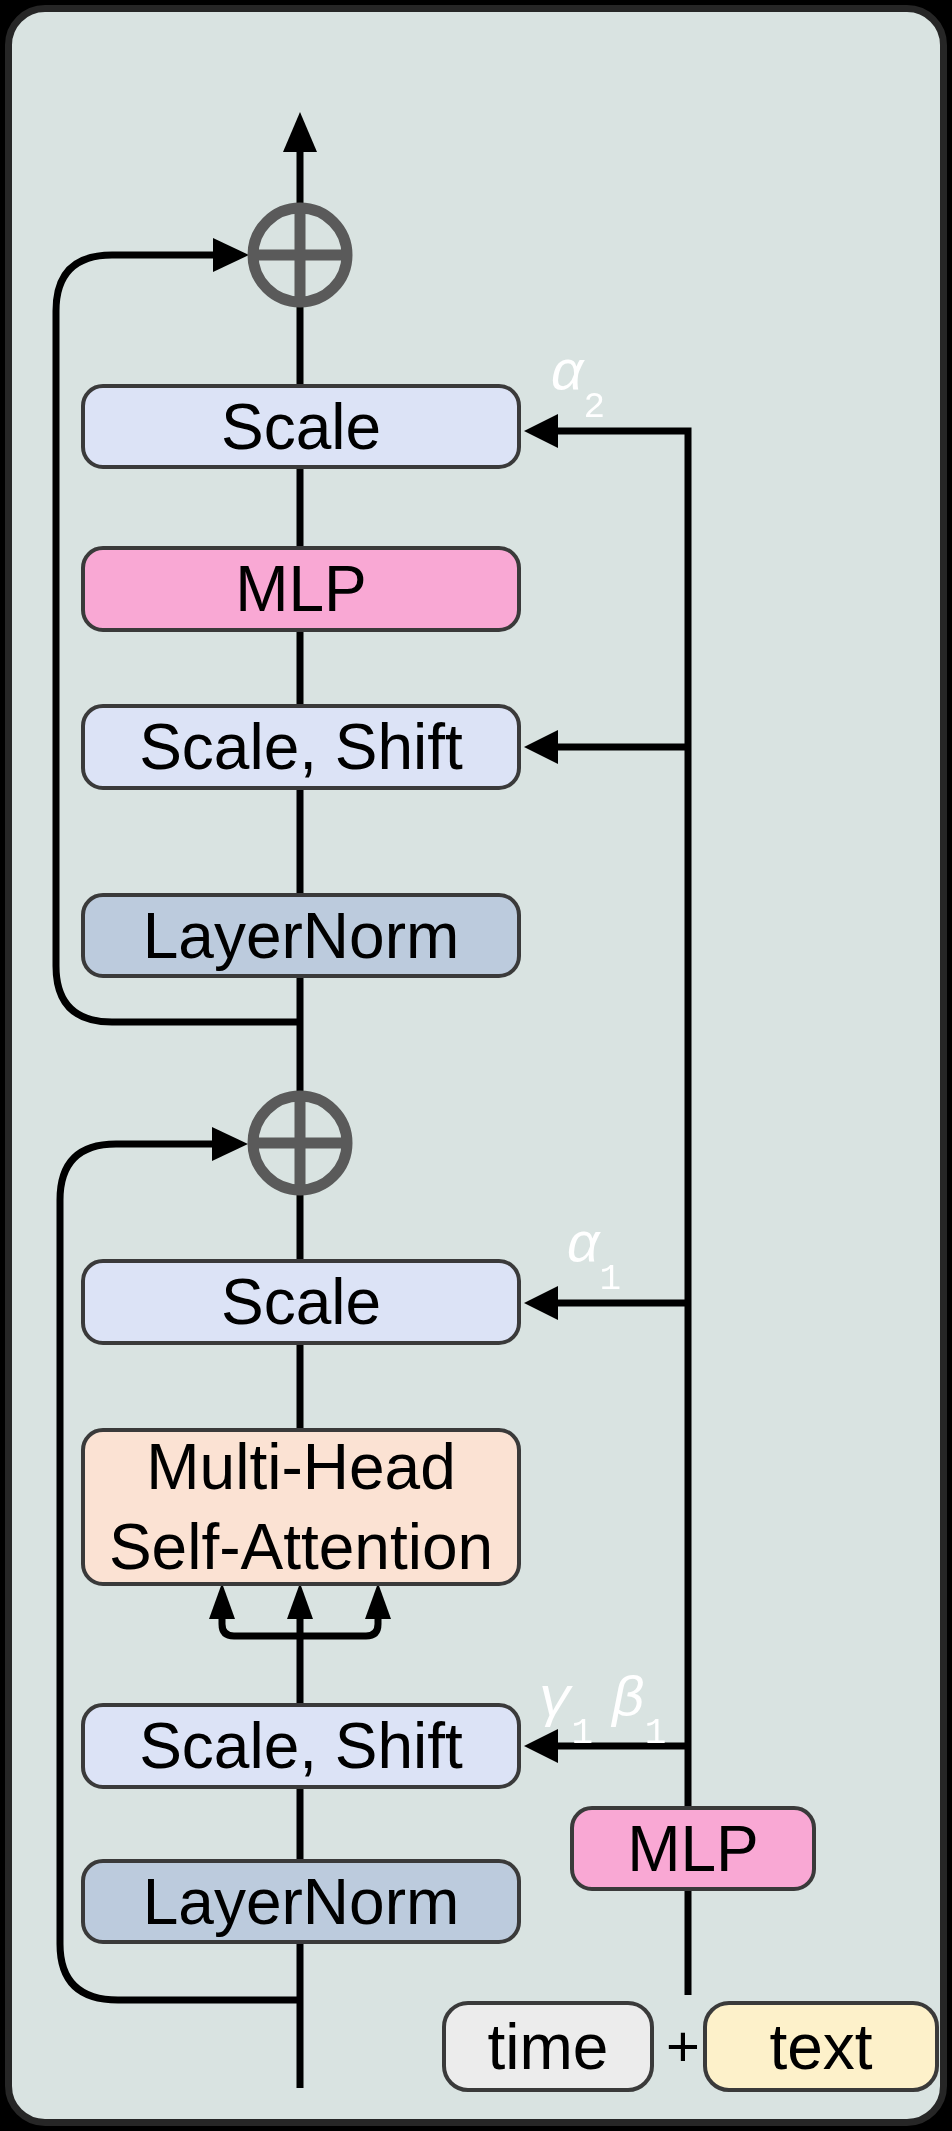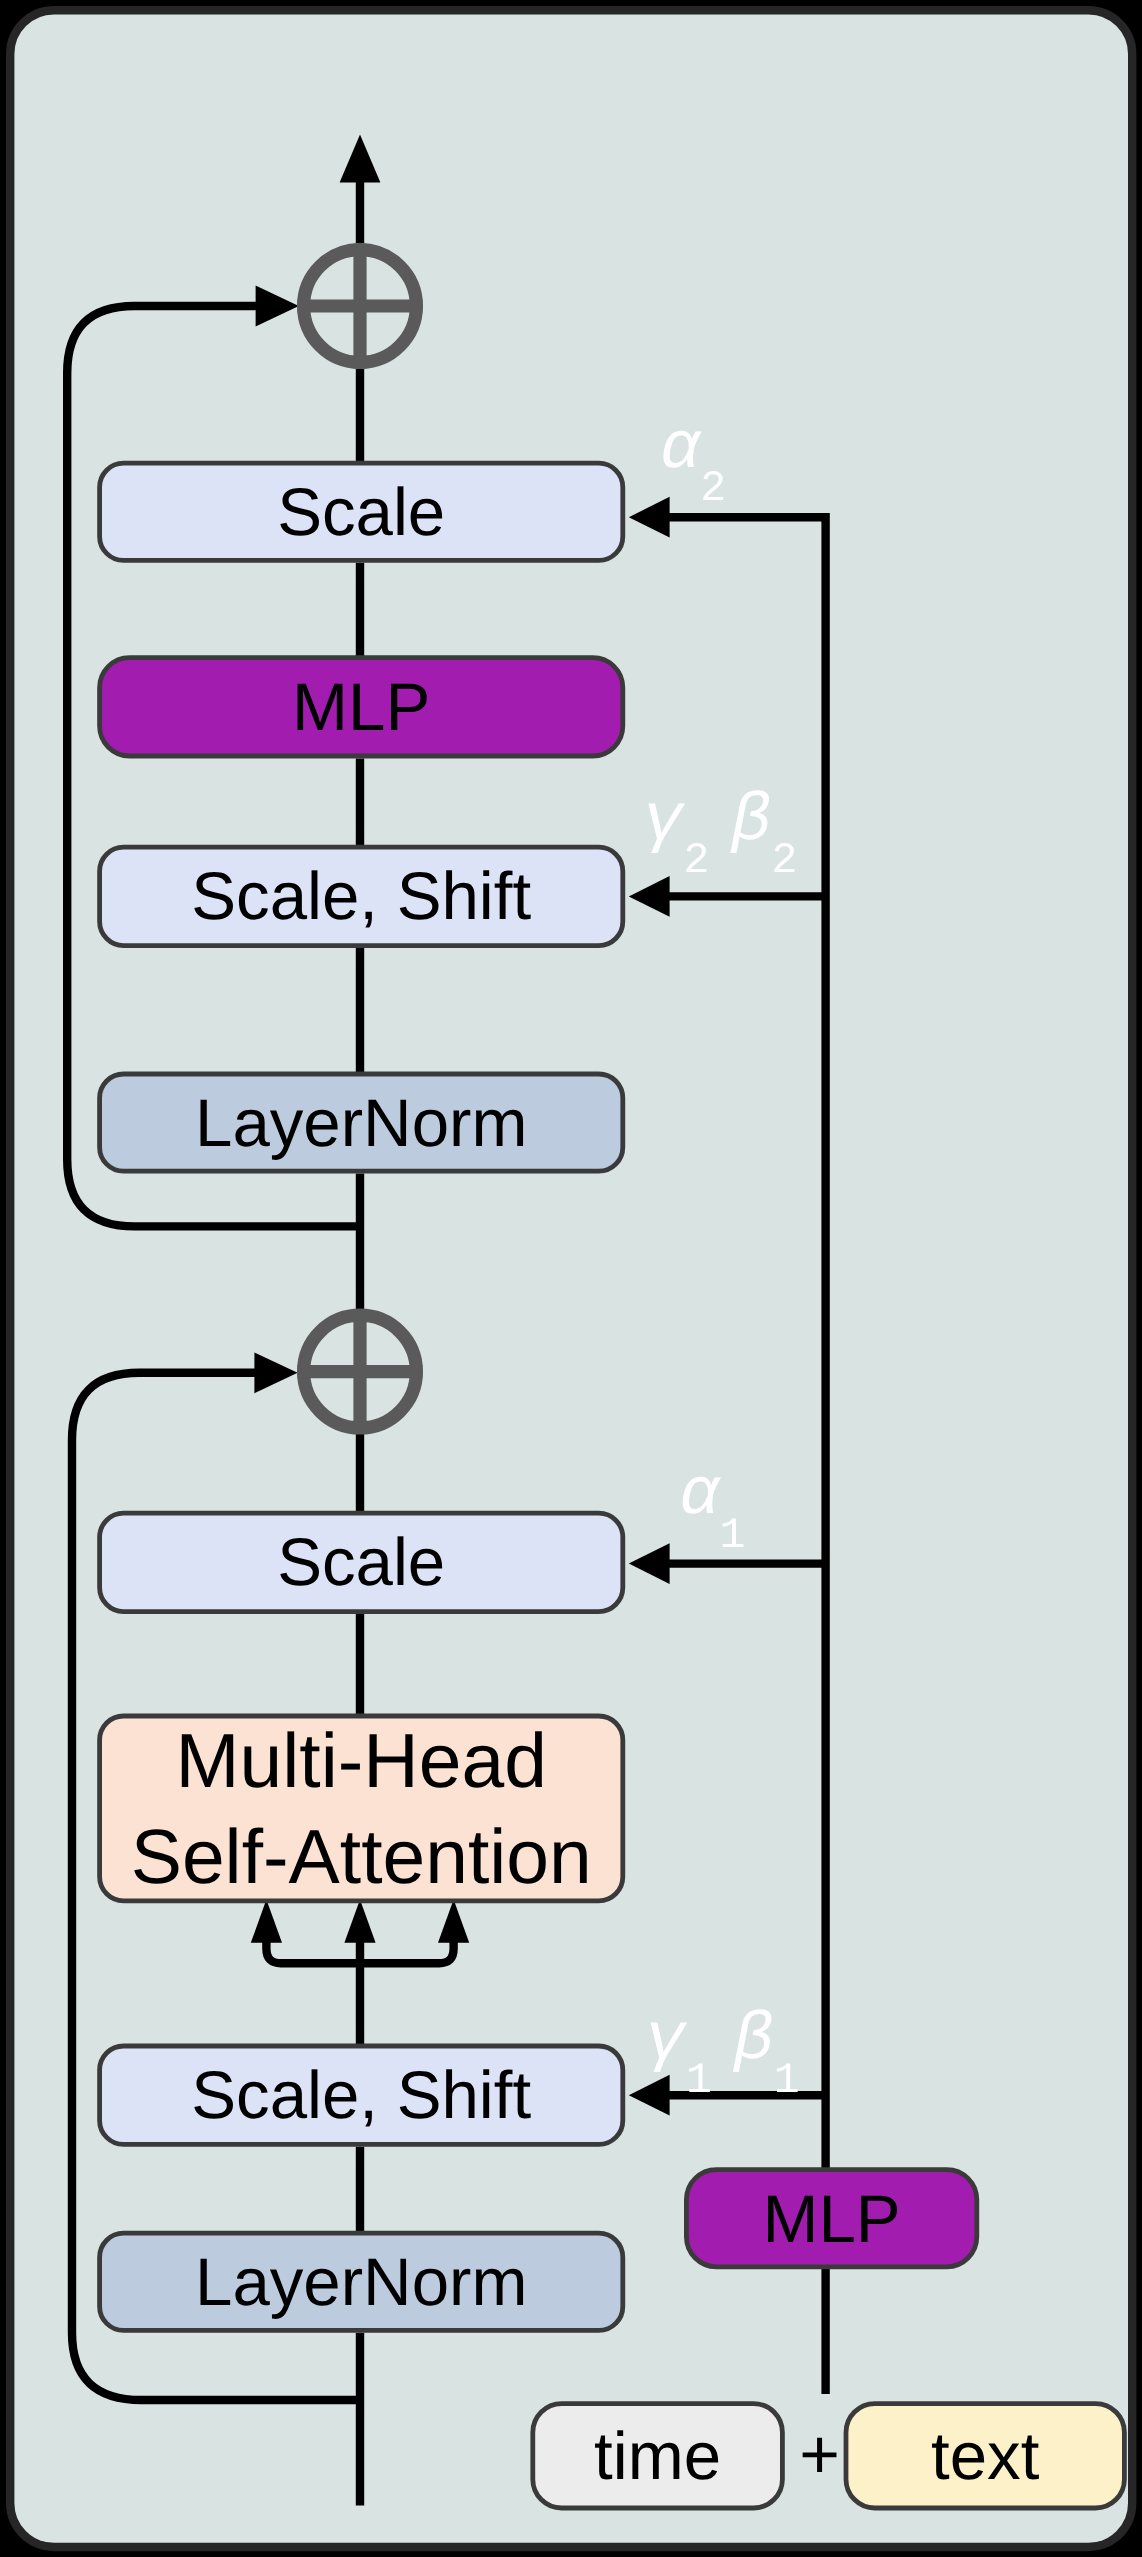--- a/index.html
+++ b/index.html
@@ -3,24 +3,24 @@
 <meta charset="utf-8">
 <style>
   html,body{margin:0;padding:0;background:#000;}
   .canvas{position:relative;width:952px;height:2131px;background:#000;overflow:hidden;
           font-family:"Liberation Sans",sans-serif;}
   .frame{position:absolute;left:5px;top:5px;width:942px;height:2121px;box-sizing:border-box;
          background:#d9e3e1;border:7px solid #262626;border-radius:40px;}
   .wires{position:absolute;left:0;top:0;}
   .box{position:absolute;box-sizing:border-box;border:4px solid #3a3a3a;border-radius:22px;
        display:flex;flex-direction:column;align-items:center;justify-content:center;
-       font-size:56px;line-height:1.25;color:#000;text-align:center;}
+       font-size:64px;line-height:1.25;color:#000;text-align:center;}
   .col{left:81px;width:440px;}
   .fill-scale{background:#dce3f6;}
-  .fill-mlp{background:#a21caf;border-radius:27px;}
+  .fill-mlp{background:#f9a8d4;}
   .fill-ln{background:#bccbdd;}
   .fill-attn{background:#fbe2d3;}
   .fill-time{background:#ececec;}
   .fill-text{background:#fdf1ca;}
   .greek{position:absolute;font-family:Liberation Mono, monospace;font-style:italic;
          font-size:56px;color:#ffffff;white-space:nowrap;display:flex;gap:18px;}
   .greek .sub{font-size:36px;font-style:normal;vertical-align:-14px;position:relative;top:14px;}
   .plus{position:absolute;font-size:58px;color:#000;width:60px;text-align:center;}
 </style>
 </head>
@@ -101,24 +101,20 @@
     <span>time</span>
   </div>
   <div class="plus" style="left:653px;top:2012px;">+</div>
   <div class="box fill-text" style="left:703px;top:2001px;width:236px;height:91px;border-radius:26px;">
     <span>text</span>
   </div>
 
   <div class="greek" style="left:550px;top:342px;">
     <span><span>α</span><span class="sub">2</span></span>
   </div>
-  <div class="greek" style="left:536px;top:652px;">
-    <span><span>γ</span><span class="sub">2</span></span>
-    <span><span>β</span><span class="sub">2</span></span>
-  </div>
   <div class="greek" style="left:566px;top:1214px;justify-content:flex-end;">
     <span><span>α</span><span class="sub">1</span></span>
   </div>
   <div class="greek" style="left:538px;top:1668px;">
     <span><span>γ</span><span class="sub">1</span></span>
     <span><span>β</span><span class="sub">1</span></span>
   </div>
 </div>
 
 </body></html>

